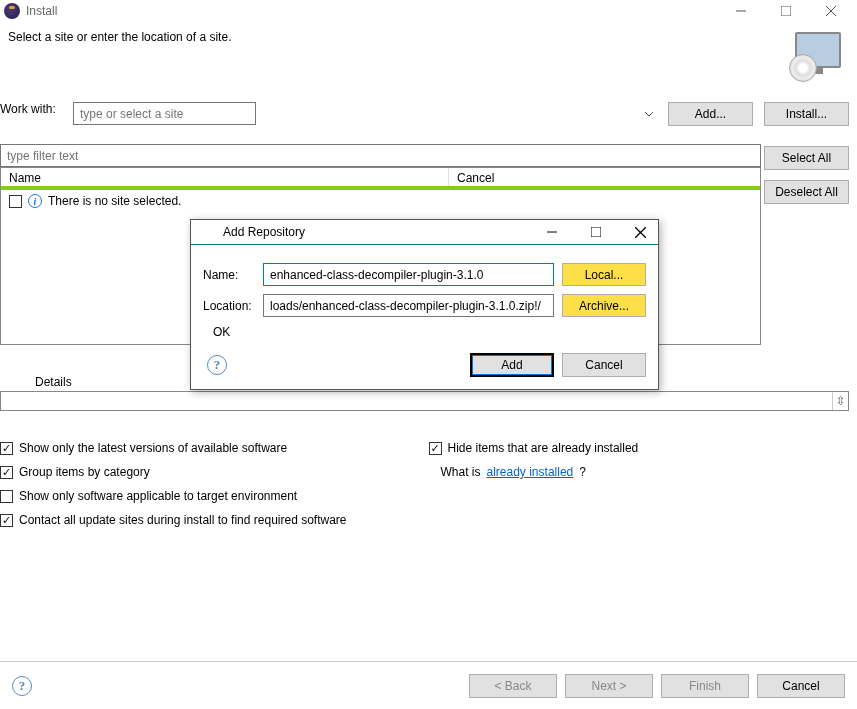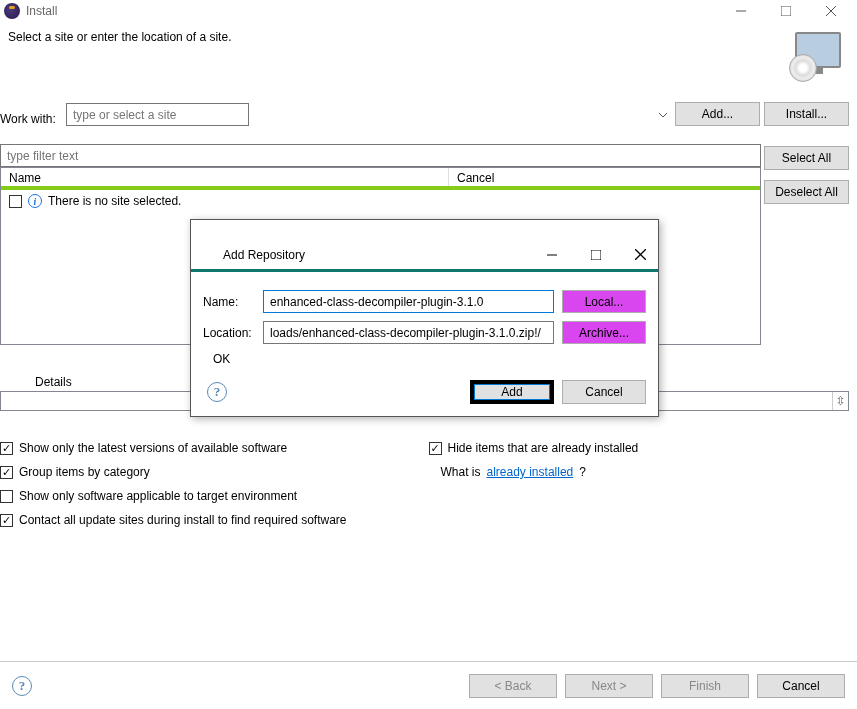--- a/index.html
+++ b/index.html
@@ -15,21 +15,21 @@
 
 .header-section { padding: 8px 8px 10px 0; display: flex; align-items: flex-start; }
 .header-text { flex: 1; }
 .header-title { font-size: 14px; font-weight: bold; color: #000; margin-bottom: 6px; }
 .header-sub { font-size: 12px; color: #000; margin-left: 8px; }
 .header-icon { width: 60px; height: 56px; margin-right: 4px; position: relative; }
 .monitor { position: absolute; width: 46px; height: 36px; border: 2px solid #888; background: #b8cde0; top: 2px; left: 10px; border-radius: 2px; }
 .monitor::after { content: ''; position: absolute; bottom: -8px; left: 16px; width: 10px; height: 6px; background: #888; }
 .disc { position: absolute; width: 28px; height: 28px; border-radius: 50%; background: radial-gradient(circle, #fff 20%, #ddd 40%, #eee 60%, #ccc 80%); bottom: 4px; left: 4px; border: 1px solid #aaa; }
 
-.workwith-row { display: flex; align-items: flex-end; padding: 6px 8px 6px 0; gap: 4px; }
+.workwith-row { display: flex; align-items: flex-start; padding: 6px 8px 6px 0; gap: 11px; }
 .label-ww { width: 62px; color: #000; }
 .workwith-input { flex: 1; height: 23px; border: 1px solid #767676; padding: 0 20px 0 6px; color: #666; position: relative; }
 .dropdown-arrow { position: absolute; right: 4px; top: 50%; transform: translateY(-50%); }
 .btn { height: 24px; min-width: 85px; border: 1px solid #adadad; background: #e1e1e1; color: #000; cursor: pointer; text-align: center; }
 .btn.disabled { color: #888; }
 
 .filter-input { width: 761px; height: 23px; border: 1px solid #767676; padding: 0 6px; color: #666; margin-left: 0; }
 
 .right-buttons { position: absolute; right: 8px; top: 146px; display: flex; flex-direction: column; gap: 10px; }
 
@@ -54,37 +54,37 @@
 .chk-row .chk.checked::after { content: '✓'; font-size: 11px; line-height: 11px; display: block; text-align: center; }
 .link { color: #0066cc; text-decoration: underline; }
 
 .bottom-bar { position: absolute; bottom: 0; left: 0; right: 0; height: 48px; border-top: 1px solid #ccc; display: flex; align-items: center; padding: 0 12px; }
 .help-icon { width: 20px; height: 20px; border: 1.5px solid #5a8ab8; border-radius: 50%; color: #5a8ab8; display: flex; align-items: center; justify-content: center; font-size: 13px; font-weight: bold; font-family: Georgia, serif; }
 .bottom-buttons { margin-left: auto; display: flex; gap: 8px; }
 .bottom-buttons .btn { min-width: 88px; }
 
 
 .modal { position: absolute; top: 219px; left: 190px; width: 469px; background: #fff; border: 1px solid #555; box-shadow: 2px 2px 8px rgba(0,0,0,0.3); }
-.modal-titlebar { height: 32px; display: flex; align-items: center; padding: 0 8px; border-bottom: 3px solid #0f766e; margin-top: 20px; }
+.modal-titlebar { height: 25px; display: flex; align-items: center; padding: 0 8px; border-bottom: 1px solid #0f766e; }
 .modal-titlebar .app-icon { width: 16px; height: 16px; margin-right: 8px; }
 .modal-titlebar-title { font-size: 12px; color: #000; }
 .modal-titlebar-buttons { margin-left: auto; display: flex; gap: 24px; }
 .modal-titlebar-btn { width: 20px; height: 20px; display: flex; align-items: center; justify-content: center; color: #000; }
 .modal-body { padding: 18px 12px 12px 12px; }
 .form-row { display: flex; align-items: center; gap: 8px; margin-bottom: 8px; }
 .form-label { width: 52px; color: #000; }
 .form-input { flex: 1; height: 23px; border: 1px solid #0078d7; padding: 0 6px; color: #000; outline: none; }
 .form-input.loc { border-color: #767676; }
-.form-btn { min-width: 84px; height: 23px; border: 1px solid #adadad; background: #d946ef; }
+.form-btn { min-width: 84px; height: 23px; border: 1px solid #adadad; background: #fde047; }
 .modal-status { margin: 6px 0 14px 10px; color: #000; }
 .modal-footer { display: flex; align-items: center; }
 .modal-footer .help-icon { margin-left: 4px; }
 .modal-footer-buttons { margin-left: auto; display: flex; gap: 8px; }
 .modal-footer-buttons .btn { min-width: 84px; }
-.btn.primary { border: 4px solid #000000; box-shadow: inset 0 0 0 1px #0078d7; }
+.btn.primary { border: 2px solid #000000; box-shadow: inset 0 0 0 1px #0078d7; }
 </style>
 </head>
 <body>
 
 
 
 
 <div class="titlebar">
   <div class="app-icon"></div>
   <div class="titlebar-title">Install</div>

